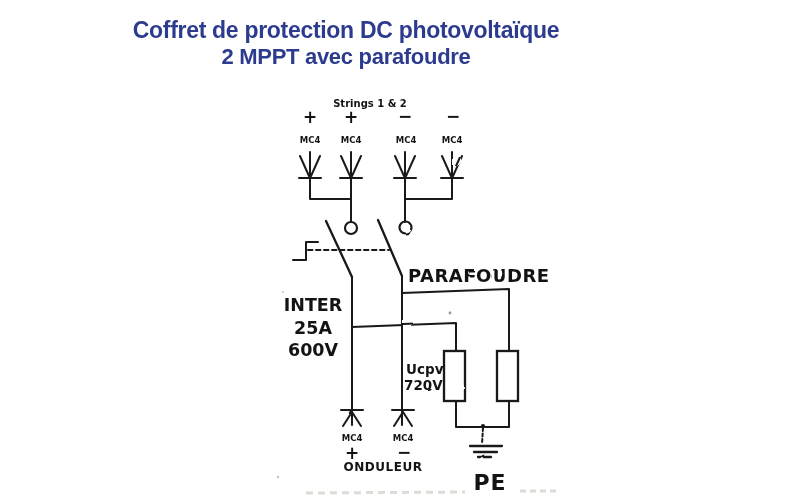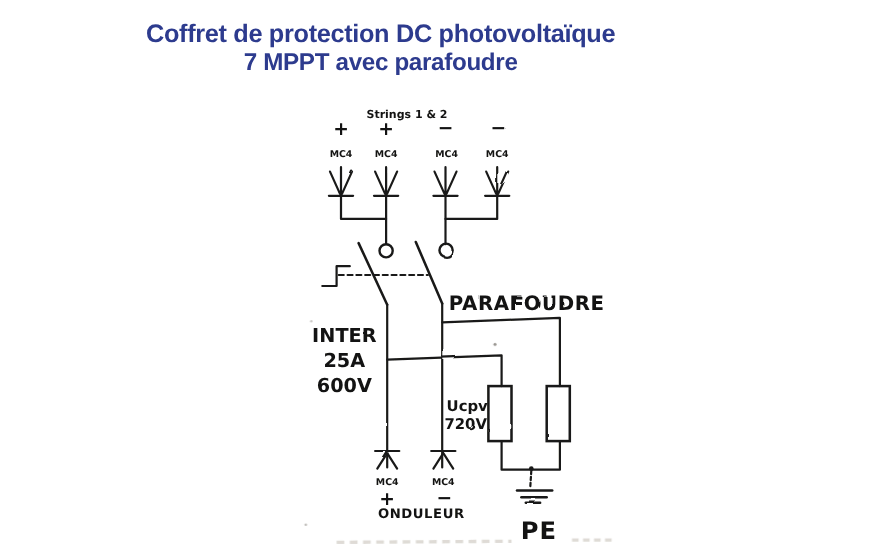--- a/index.html
+++ b/index.html
@@ -26,21 +26,21 @@
   .dashed{stroke-dasharray:4.5 3.5;}
   .earth-dash{stroke-dasharray:3 2.5;}
   .speck{fill:#8d8a84;}
   .smudge{stroke:#ccc8c0;stroke-width:3;fill:none;opacity:.75;}
 </style>
 </head>
 <body>
 
 <header class="title-block">
   <div class="title-line1">Coffret de protection DC photovoltaïque</div>
-  <div class="title-line2">7 MPPT avec parafoudre</div>
+  <div class="title-line2">2 MPPT avec parafoudre</div>
 </header>
 
 <svg id="schematic" width="800" height="500" viewBox="0 0 800 500" xmlns="http://www.w3.org/2000/svg">
   <defs>
     <filter id="scanRough" x="-5%" y="-5%" width="110%" height="110%">
       <feTurbulence type="fractalNoise" baseFrequency="0.045" numOctaves="2" seed="7" result="n"></feTurbulence>
       <feDisplacementMap in="SourceGraphic" in2="n" scale="1.7"></feDisplacementMap>
     </filter>
   </defs>
 

